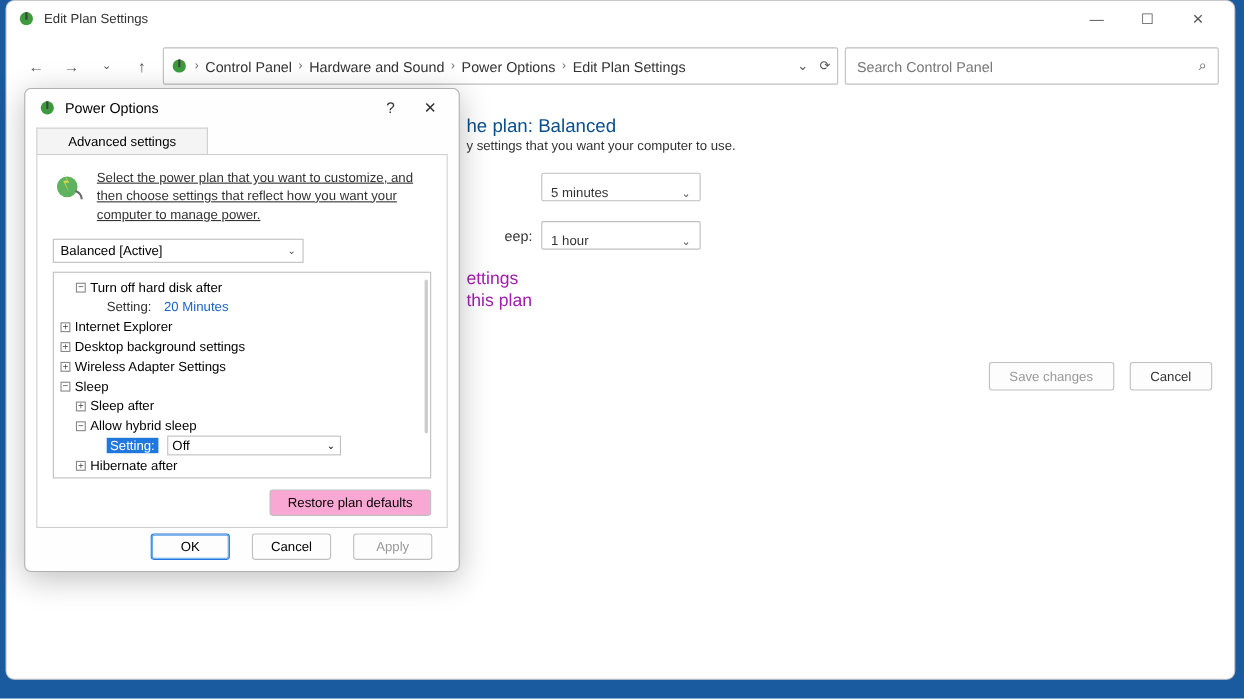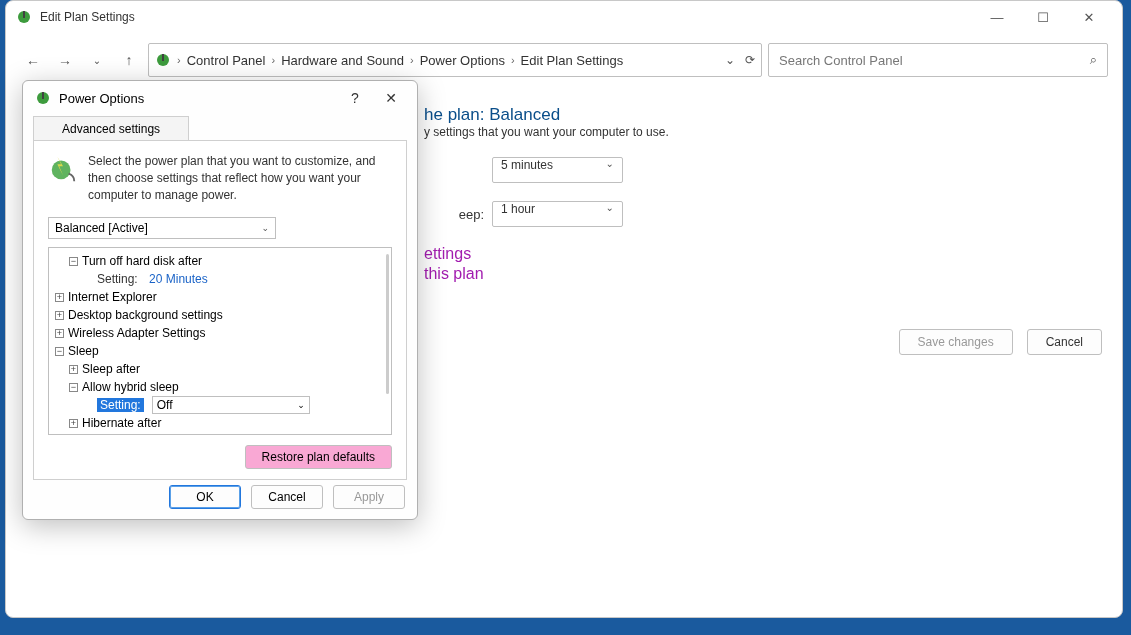--- a/index.html
+++ b/index.html
@@ -22,60 +22,60 @@
   .path-seg { font-size:13px; color:#333;}
   .path-sep { font-size:11px; color:#666;}
   .path-right { margin-left:auto; display:flex; gap:10px; color:#555; font-size:12px;}
   .search-box { width:340px; height:34px; border:1px solid #bfbfbf; border-radius:2px; display:flex; align-items:center; padding:0 10px; color:#777; font-size:13px;gap:12px;}
   .search-box span.mag { margin-left:auto; color:#555;}
   
   .content { position:absolute; left:418px; top:104px; right:20px; font-size:13px; color:#333;}
   .content-title { font-size:17px; color:#0a4e8a; }
   .row { display:flex; align-items:center; margin:18px 0;}
   .row-label { width:60px; text-align:right; color:#333;}
-  .combo { width:131px; height:26px; border:1px solid #bfbfbf; border-radius:2px; margin-left:8px; display:flex; align-items:flex-start; padding:0 8px; font-size:12px;}
+  .combo { width:145px; height:26px; border:1px solid #bfbfbf; border-radius:2px; margin-left:8px; display:flex; align-items:flex-end; padding:0 8px; font-size:12px;}
   .combo .chev { margin-left:auto; font-size:10px; color:#555;}
   .link { color:#a21caf; margin:2px 0; font-size:16px;}
   .btn-row { display:flex; justify-content:flex-end; gap:14px; margin-top:46px;}
   .btn { height:26px; padding:0 18px; border:1px solid #bfbfbf; border-radius:3px; display:flex; align-items:center; font-size:12px; background:#fdfdfd;}
   .btn.save { color:#999;margin-left:16px;}
 
   
   .dialog {
     position:absolute; left:22px; top:80px; width:396px; height:440px;
     background:#fefefe; border:1px solid #b0b0b0; border-radius:6px;
     box-shadow:0 6px 28px rgba(0,0,0,.25);
   }
   .dlg-title { height:34px; display:flex; align-items:center; padding:0 12px; gap:8px;}
   .dlg-title-text { font-size:13px; flex:1;}
   .dlg-help, .dlg-close { width:28px; text-align:center; font-size:14px; color:#333;}
   .tab { display:inline-block; padding:5px 28px; font-size:12px; border:1px solid #cfcfcf; border-bottom:none; background:#f4f4f4; margin-left:10px; position:relative; top:1px;}
   .tabpage { border:1px solid #cfcfcf; margin:0 10px 10px 10px; padding:12px 14px; background:#fff; height:340px; position:relative;}
-  .descrow { display:flex; gap:10px; font-size:12px; color:#333; line-height:1.4;}
+  .descrow { display:flex; gap:10px; font-size:12px; color:#333; line-height:1.4;text-decoration:underline;}
   .plug-icon { width:30px; height:30px; flex:none;}
 
   .plan-combo { width:228px; height:22px; border:1px solid #bfbfbf; margin-top:14px; display:flex; align-items:center; padding:0 6px; font-size:12px;}
   .plan-combo .chev { margin-left:auto; font-size:9px; color:#555;}
 
   .tree-box { border:1px solid #bfbfbf; margin-top:8px; height:188px; overflow:hidden; position:relative; font-size:12px;}
   .tree { padding:4px 6px;}
   .node { display:flex; align-items:center; gap:4px; height:18px; white-space:nowrap;}
   .sq { width:9px; height:9px; border:1px solid #888; display:flex; align-items:center; justify-content:center; font-size:9px; line-height:1; color:#444; background:#fff;}
   .i1 { padding-left:14px;}
   .i3 { padding-left:42px;}
   .setting-label { color:#333;}
   .setting-val { color:#1a63c7;}
   .sel { background:#2277dd; color:#fff; padding:0 3px;}
   .val-combo { display:inline-flex; align-items:center; border:1px solid #bfbfbf; padding:0 4px; width:158px; height:18px; font-size:12px; margin-left:4px;}
   .val-combo .chev { margin-left:auto; font-size:9px;}
   .scroll-ind { position:absolute; right:2px; top:6px; width:3px; height:140px; background:#ccc; border-radius:2px;}
 
   .restore-btn { position:absolute; right:14px; bottom:10px; height:24px; padding:0 16px; border:1px solid #bfbfbf; border-radius:3px; font-size:12px; background:#f9a8d4; display:flex; align-items:center;}
 
-  .dlg-btns { position:absolute; bottom:10px; right:12px; display:flex; gap:10px;}
+  .dlg-btns { position:absolute; bottom:10px; right:24px; display:flex; gap:20px;}
   .dlg-btn { height:24px; width:72px; border:1px solid #bfbfbf; border-radius:3px; font-size:12px; display:flex; align-items:center; justify-content:center; background:#fdfdfd;}
   .dlg-btn.ok { border-color:#2277dd; box-shadow:inset 0 0 0 1px #5aa0e8;}
   .dlg-btn.apply { color:#999;}
 </style>
 </head>
 <body>
 
 <div class="main-window">
   <div class="titlebar">
     <svg class="title-icon" viewBox="0 0 16 16">

